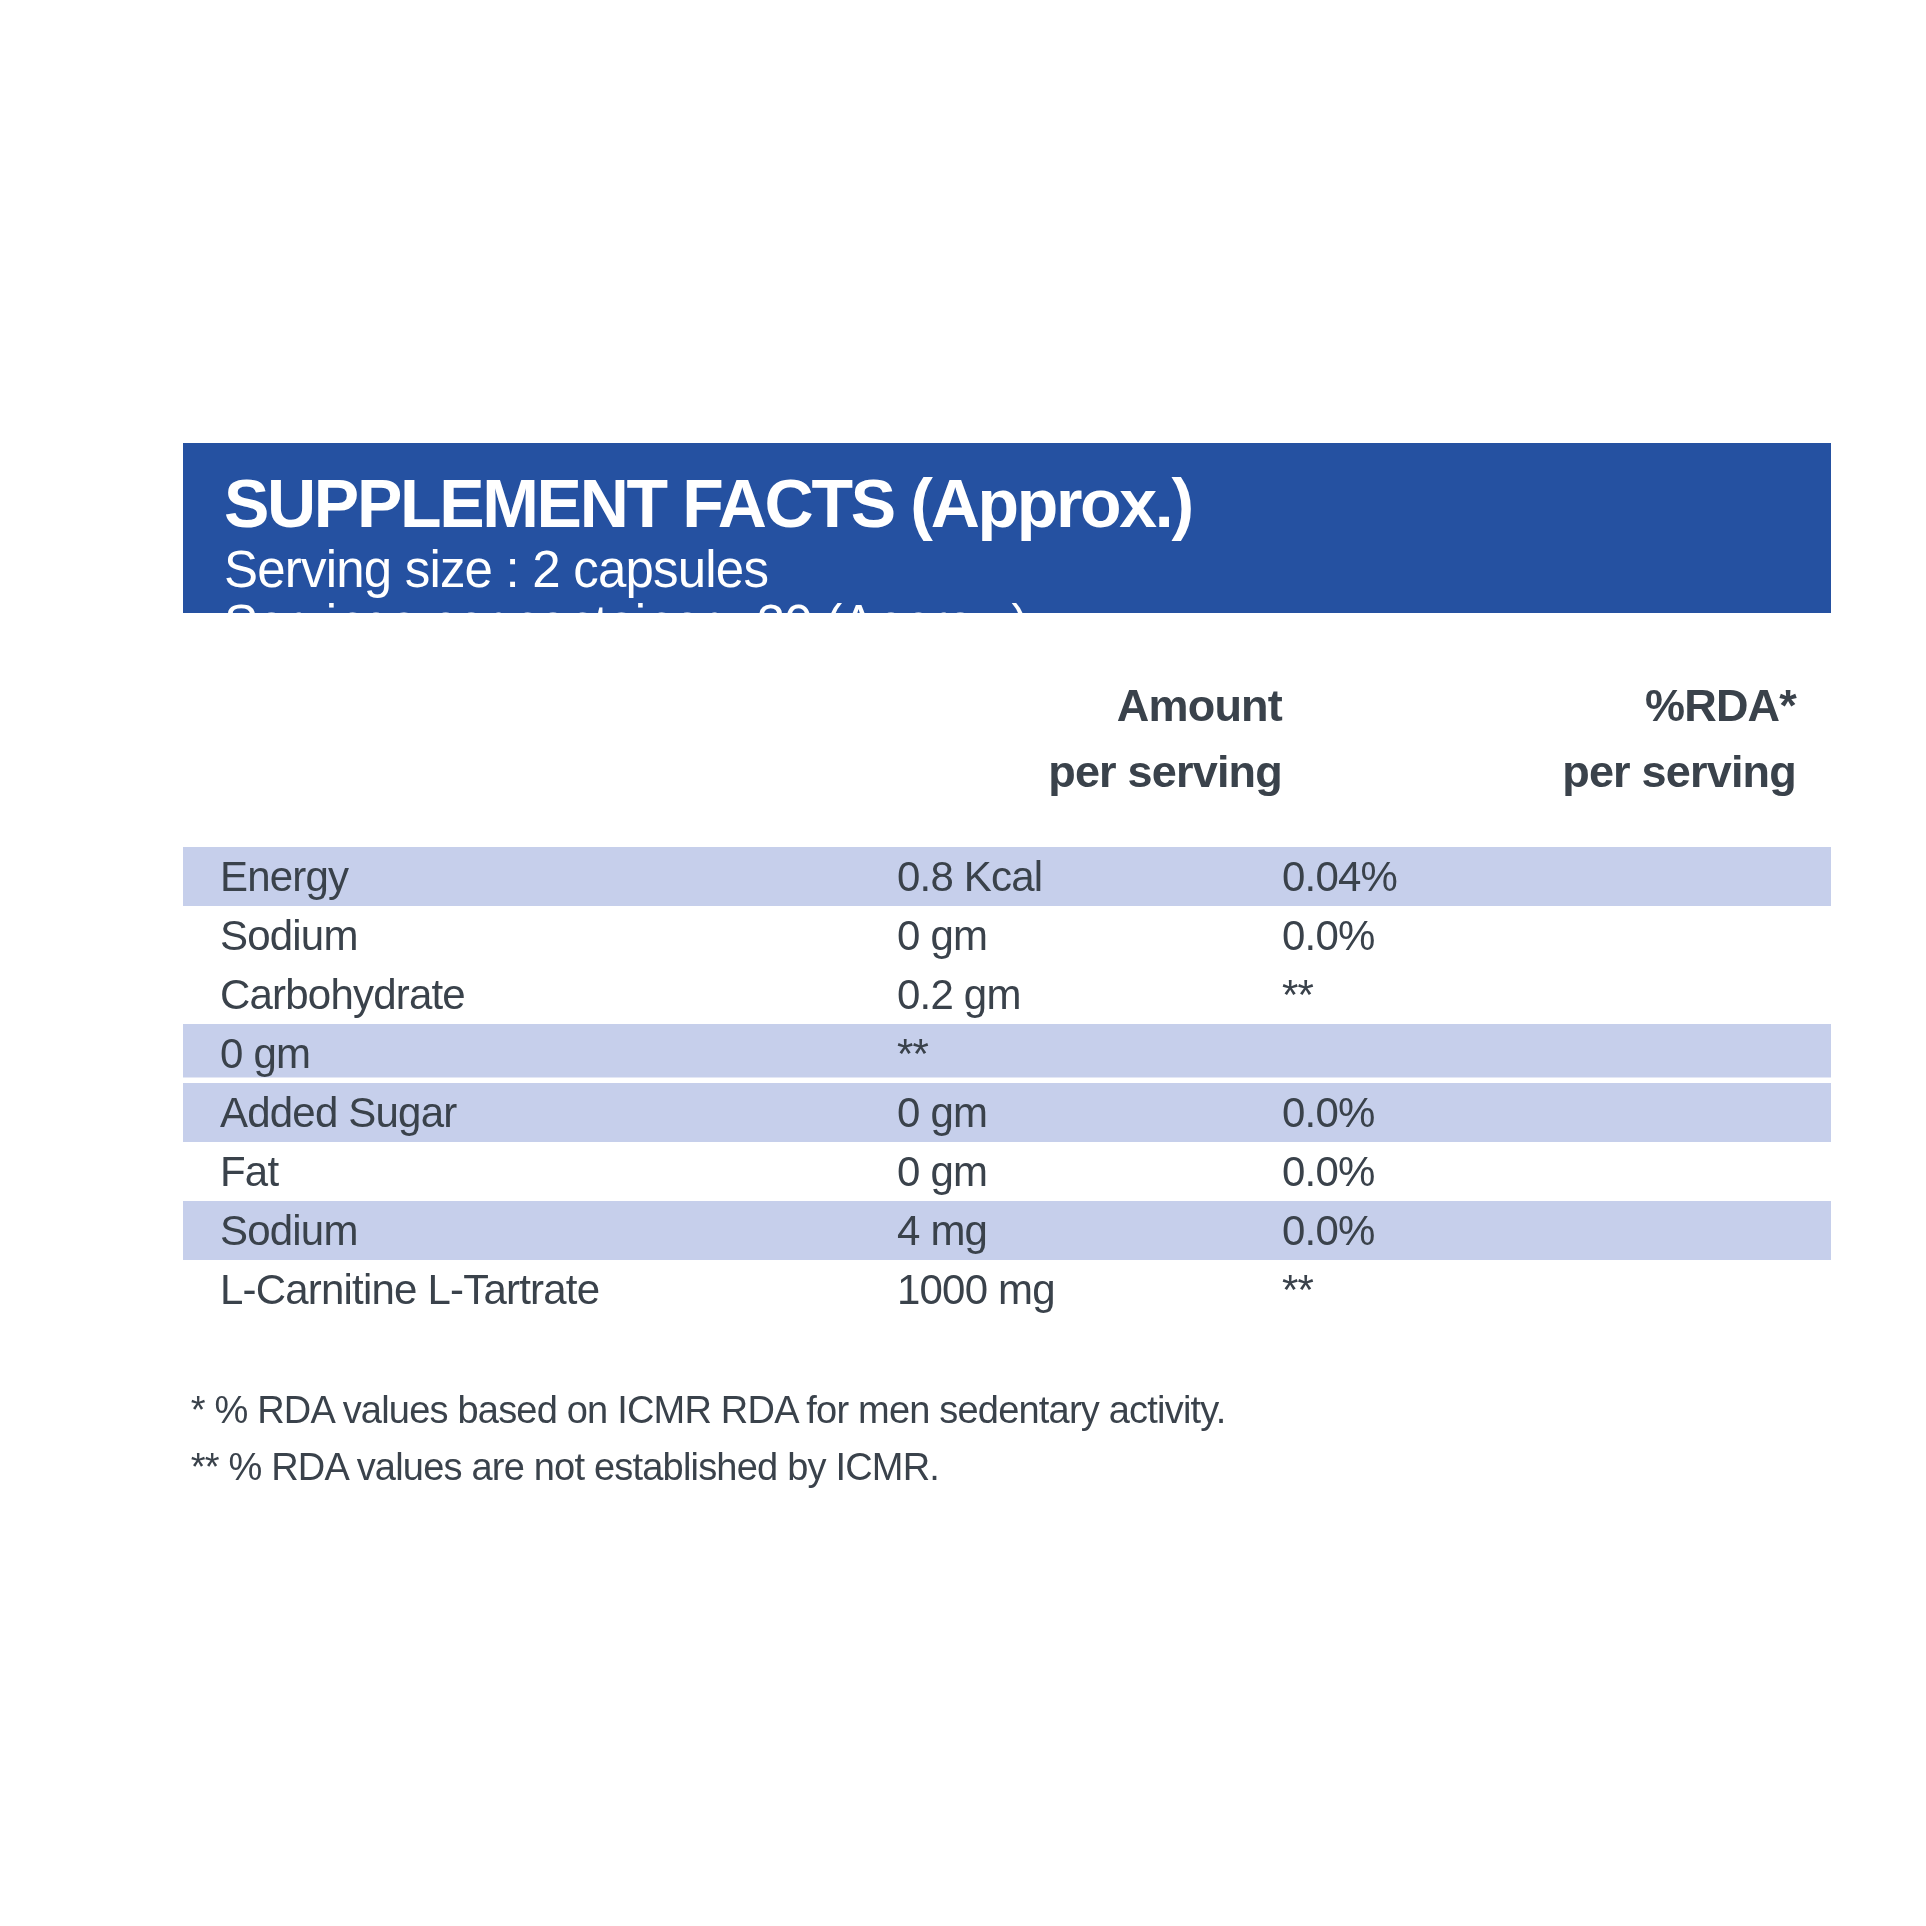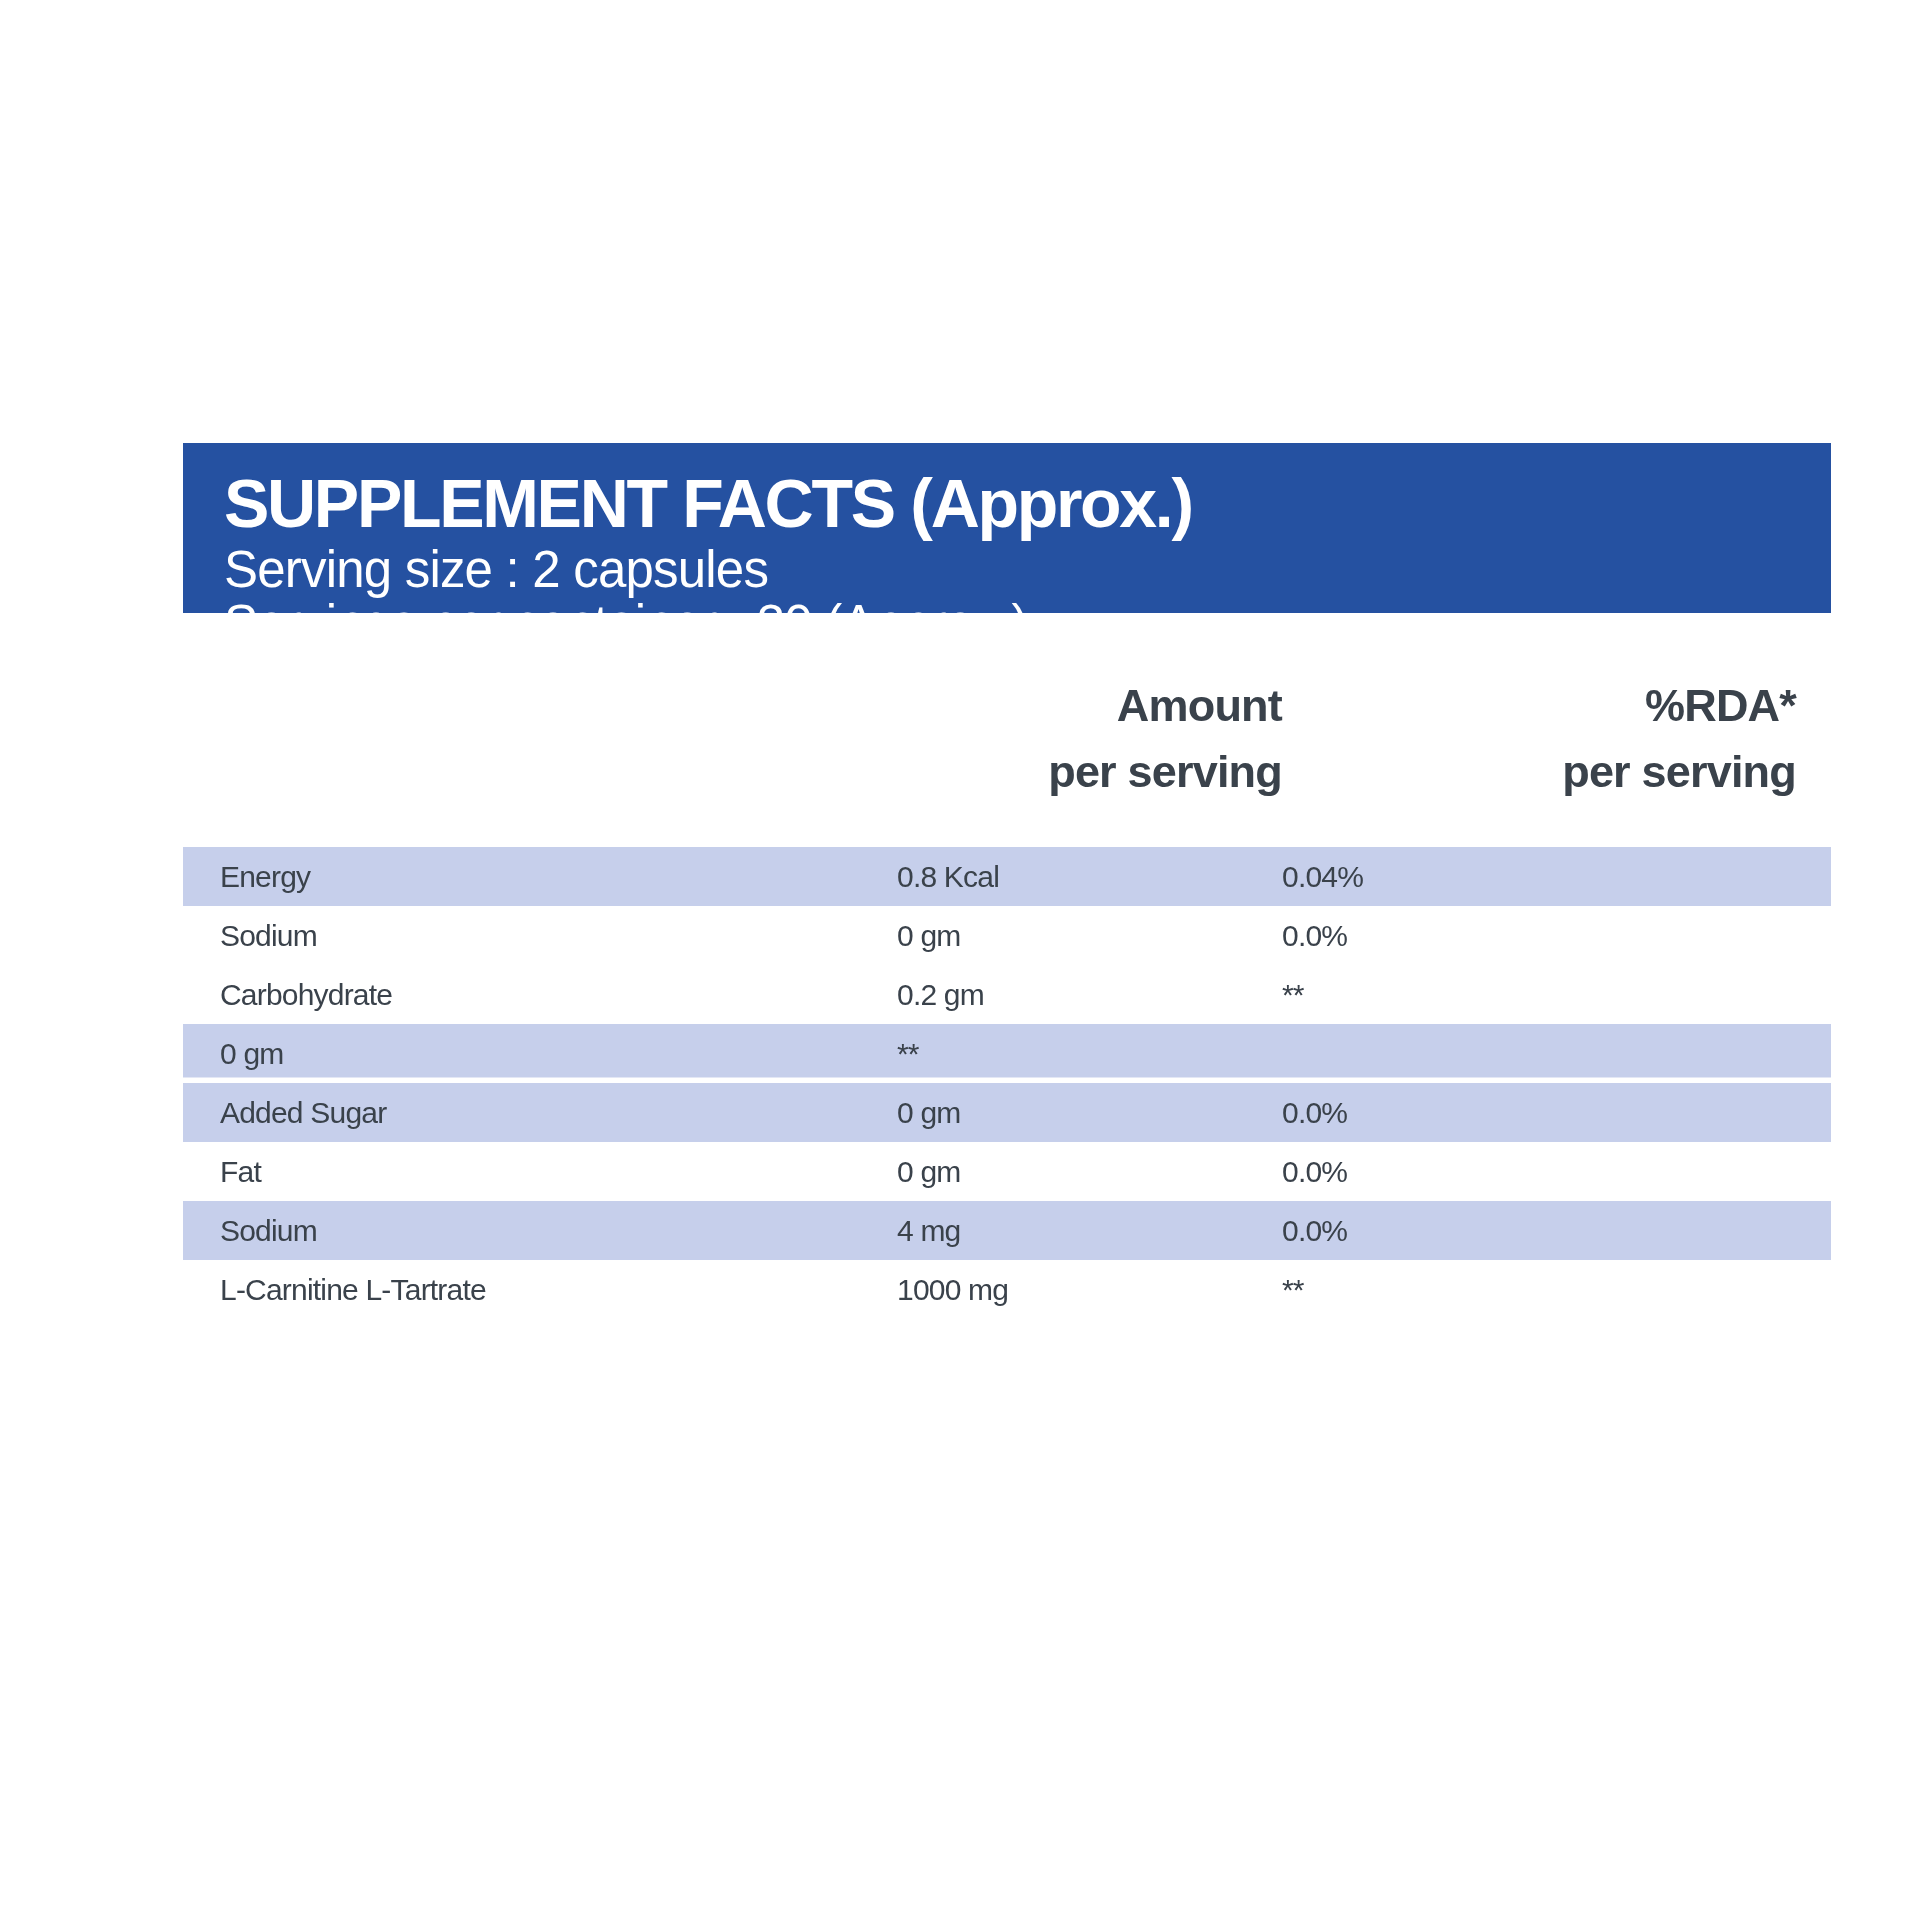--- a/index.html
+++ b/index.html
@@ -50,21 +50,21 @@
     letter-spacing: -0.8px;
   }
   .col-right { text-align: right; margin-top: 37px; }
   .facts-table { margin-top: 42px; }
   .row {
     display: grid;
     grid-template-columns: 677px 385px 514px;
     padding: 0 35px 0 37px;
     height: 59px;
     align-items: center;
-    font-size: 30px;
+    font-size: 42px;
     letter-spacing: -0.8px;
   }
   .row.striped { background: var(--stripe); }
   .row.gap-below { box-shadow: inset 0 -5.4px 0 #ffffff; }
   .cell-amount, .cell-rda { }
   .footnotes {
     margin-top: 63px;
     padding-left: 7.7px;
     font-size: 38px;
     line-height: 57px;
@@ -138,15 +138,19 @@
     </div>
 
     <div class="row">
       <div class="cell-label">L-Carnitine L-Tartrate</div>
       <div class="cell-amount">1000 mg</div>
       <div class="cell-rda">**</div>
     </div>
 
   </div>
 
+  <div class="footnotes">
+    <div>* % RDA values based on ICMR RDA for men sedentary activity.</div>
+    <div>** % RDA values are not established by ICMR.</div>
+  </div>
 
 </div>
 
 
 </body></html>

